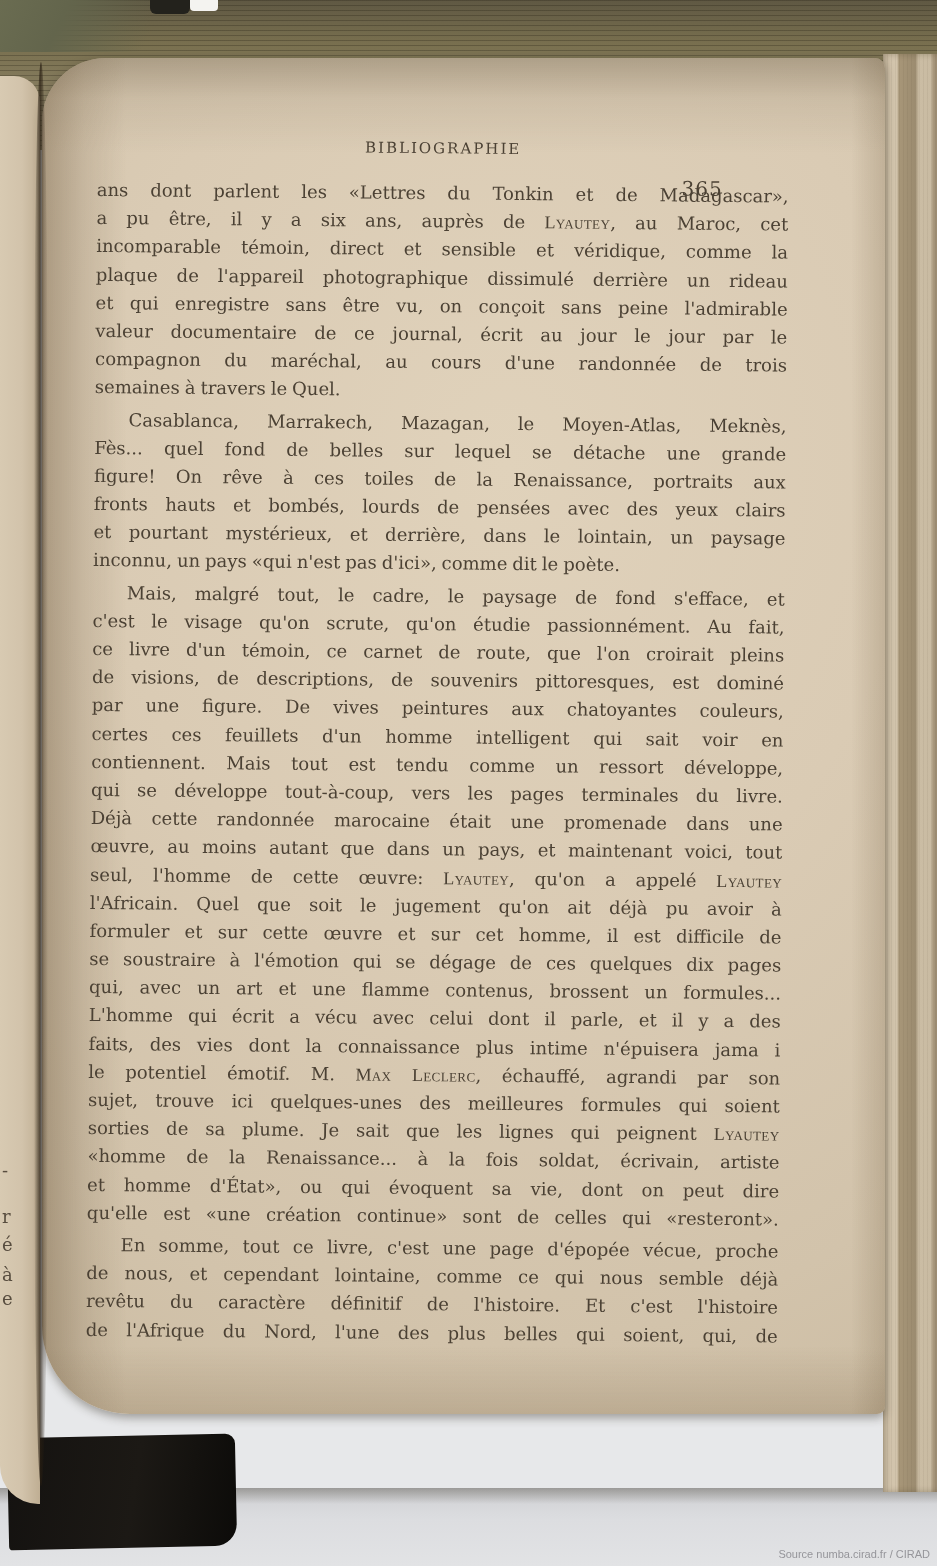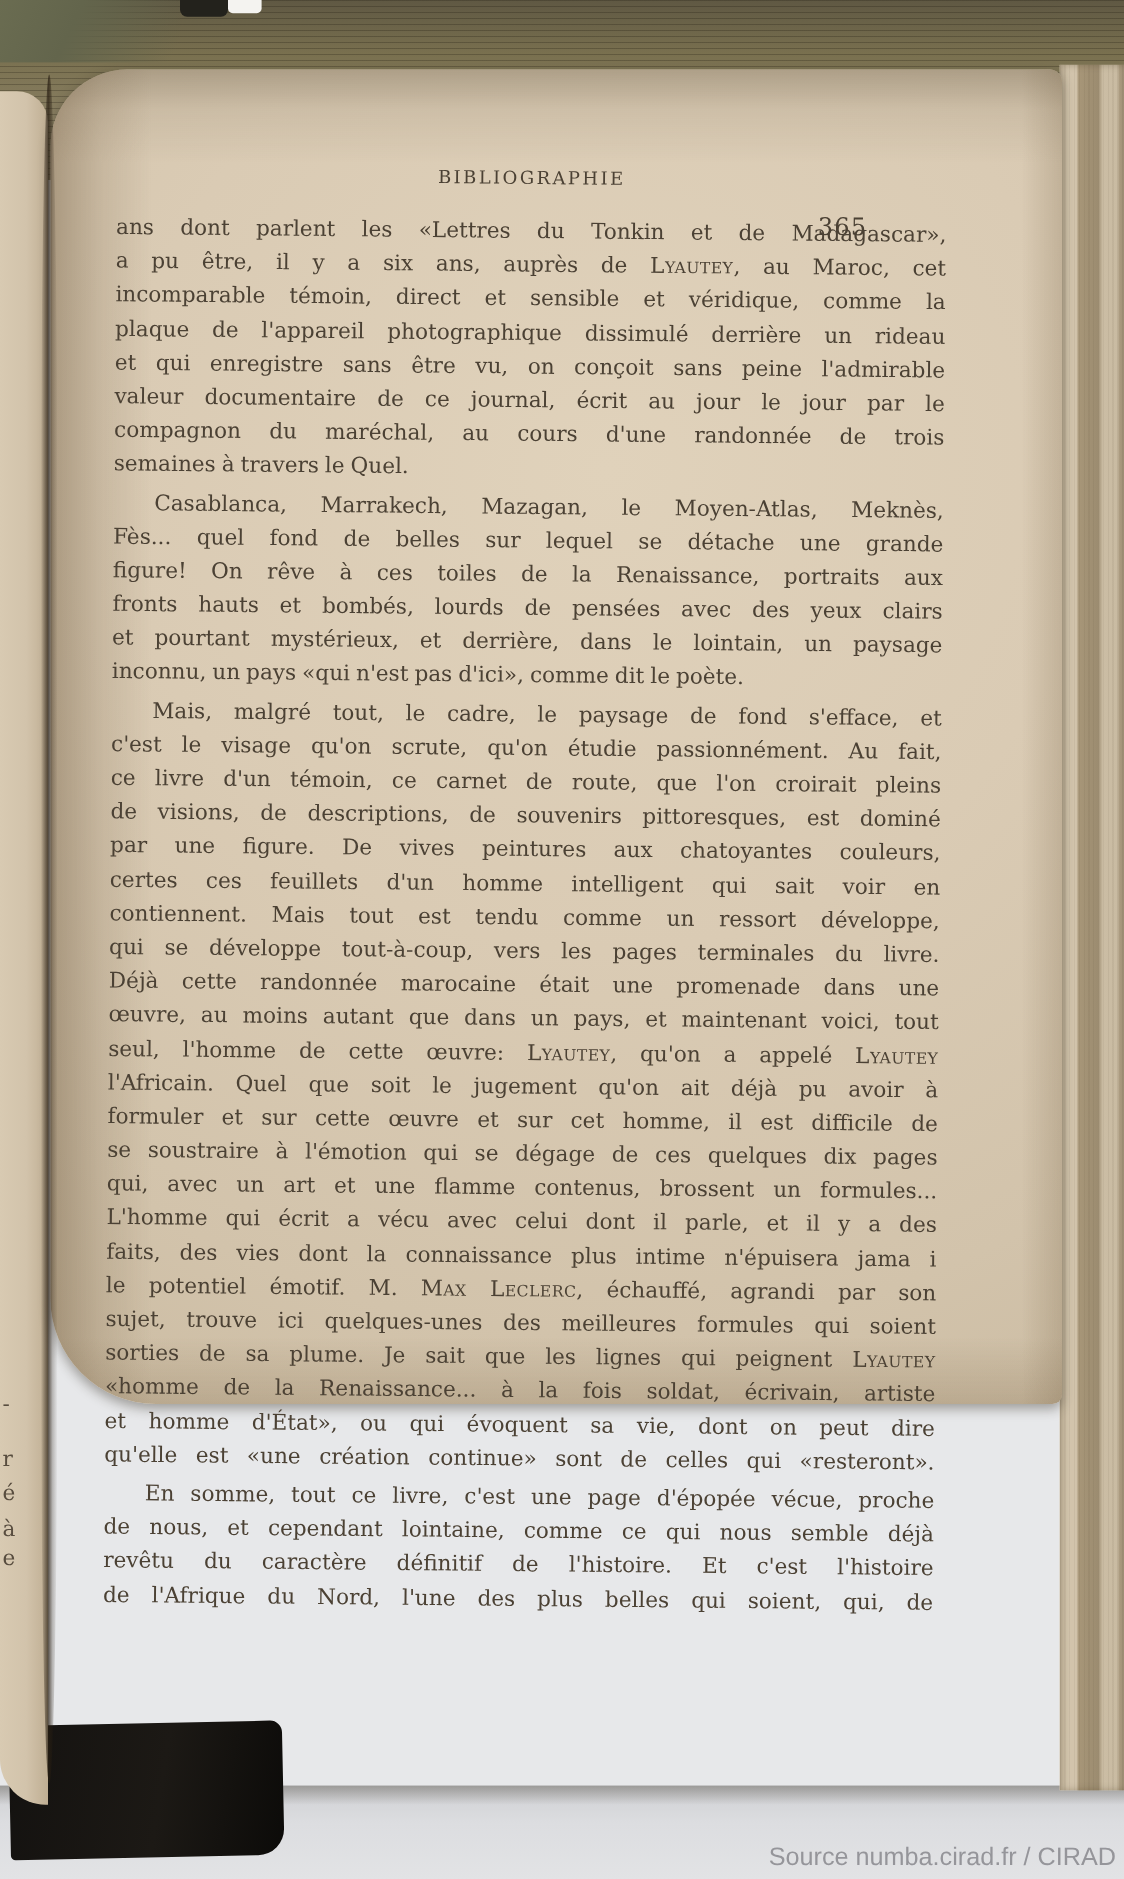--- a/index.html
+++ b/index.html
@@ -75,21 +75,21 @@
 
   
   .crease{
     position:absolute;left:34px;top:62px;width:14px;height:1424px;z-index:6;
     background:linear-gradient(90deg,rgba(40,30,18,0) 0%,rgba(40,30,18,.72) 45%,rgba(40,30,18,.25) 70%,rgba(40,30,18,0) 100%);
     border-radius:50%/400px;
   }
 
   
   .page{
-    position:absolute;left:42px;top:58px;width:843px;height:1112px;z-index:5;
+    position:absolute;left:42px;top:58px;width:843px;height:1356px;z-index:5;
     background:
       radial-gradient(ellipse 120% 90% at 55% 30%,#e0d2bb 0%,#dacbb4 40%,#d2c3ab 72%,#c8b89e 100%);
     border-radius:64px 10px 8px 88px;
     box-shadow:0 4px 10px rgba(50,45,35,.4);
   }
   .page::before{ 
     content:"";position:absolute;inset:0;border-radius:inherit;pointer-events:none;
     background:
       linear-gradient(90deg,rgba(95,74,46,.38) 0%,rgba(95,74,46,.14) 5%,rgba(95,74,46,0) 10%),
       linear-gradient(180deg,rgba(88,74,50,.34) 0%,rgba(88,74,50,.10) 3%,rgba(88,74,50,0) 7%),
@@ -121,27 +121,27 @@
   }
   .para{margin:0 0 4px 0;}
   .para:last-child{margin-bottom:0;}
   .line{
     display:flex;justify-content:space-between;align-items:baseline;
     height:28.2px;white-space:nowrap;
   }
   .line.nojust{justify-content:flex-start;column-gap:5px;}
   .line.indent{padding-left:34px;}
   .w{flex:0 0 auto;}
-  .sc{font-variant:small-caps;letter-spacing:.4px;}
+  .sc{font-variant:small-caps;letter-spacing:.4px;font-family:Liberation Serif, serif;}
 
   
   .credit{
     position:absolute;right:7px;bottom:6px;z-index:7;
     font-family:"Liberation Sans", sans-serif;
-    font-size:21px;color:var(--credit,#95959a);
+    font-size:11px;color:var(--credit,#95959a);
   }
 </style>
 </head>
 <body>
 
 <div class="stage">
 
   <div class="desk">
     <div class="desk-shadow"></div>
   </div>

